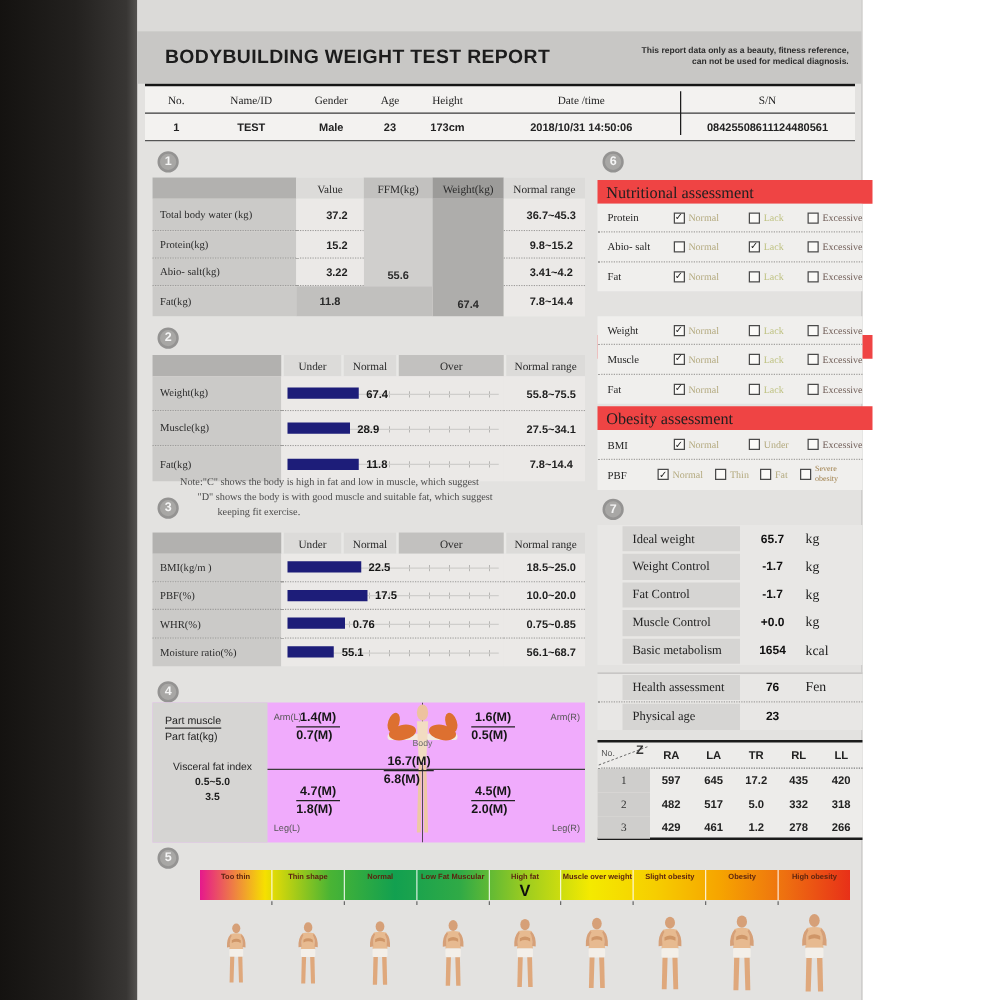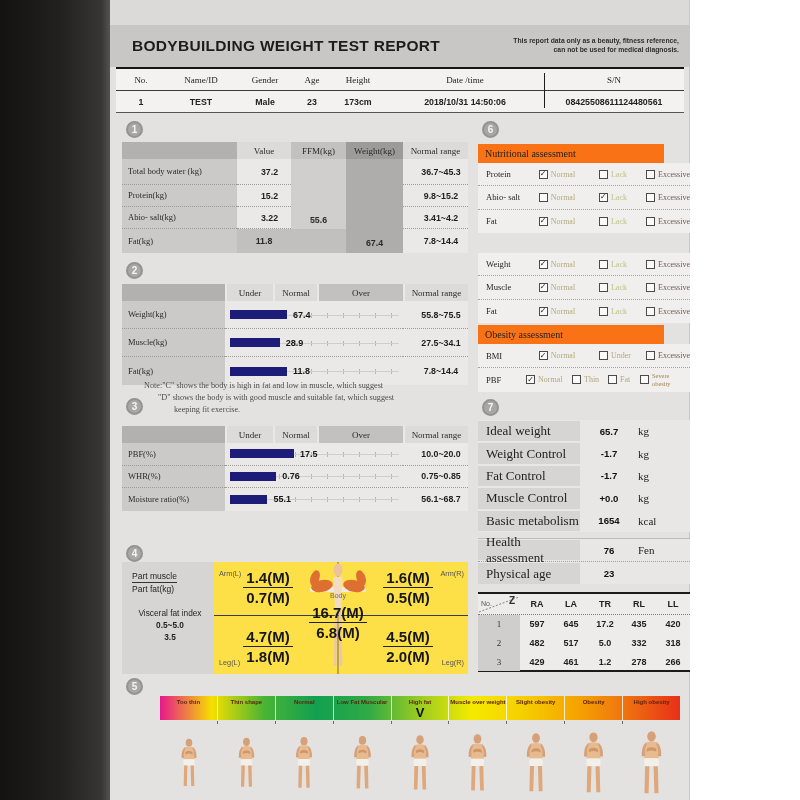--- a/index.html
+++ b/index.html
@@ -57,71 +57,71 @@
       background:repeating-linear-gradient(90deg,#b6b5b3 0 1px,transparent 1px 16px);}
   .track::after{content:"";position:absolute;left:6px;right:4px;top:50%;height:1px;background:#cfcecc;}
   .bar{height:9px;background:#1d1d79;margin-left:5px;position:relative;z-index:2;}
   .bar-val{margin-left:6px;position:relative;z-index:2;font-family:"Liberation Sans",sans-serif;font-weight:bold;font-size:9px;color:#161616;}
 
   
   .note{position:absolute;left:26px;top:380px;width:336px;font-size:8.2px;color:#4c4c4c;line-height:12px;}
   .n0{padding-left:8px;} .n1{padding-left:38px;} .n2{padding-left:22px;} .n3{padding-left:38px;}
 
   
-  .p4{position:absolute;left:12px;top:562px;width:346px;height:112px;background:#fde047;}
+  .p4{position:absolute;left:12px;top:562px;width:346px;height:112px;background:#f0abfc;}
   .p4-left{position:absolute;left:0;top:0;width:92px;height:112px;background:#d6d5d3;padding:9px 0 0 10px;
       font-family:"Liberation Sans",sans-serif;font-size:8.5px;color:#1f1f1f;}
   .part-muscle{display:inline-block;border-bottom:1px solid #333;padding-bottom:1px;}
   .part-fat{display:block;margin-top:1px;}
   .visceral{margin-top:13px;text-align:center;width:76px;font-size:8.3px;line-height:1.45;}
   .visceral .b{font-weight:bold;}
   .p4-hline{position:absolute;left:92px;right:0;top:53px;height:1px;background:#3b3b3b;}
   .corner{position:absolute;font-size:7.3px;color:#555;font-family:"Liberation Sans",sans-serif;}
   .arm-l{left:97px;top:7px;} .arm-r{right:4px;top:7px;} .leg-l{left:97px;bottom:7px;} .leg-r{right:4px;bottom:7px;}
-  .frac{position:absolute;width:62px;text-align:center;font-family:"Liberation Sans",sans-serif;font-weight:bold;font-size:15px;color:#161616;z-index:3;}
+  .frac{position:absolute;width:62px;font-family:"Liberation Sans",sans-serif;font-weight:bold;font-size:10px;color:#161616;z-index:3;}
   .frac .top{display:inline-block;border-bottom:1.3px solid #222;padding:0 3px 1px;}
   .frac .bot{display:block;margin-top:1px;}
   .f-arm-l{left:115px;top:7px;} .f-arm-r{left:255px;top:7px;}
   .f-body{left:185px;top:42px;} .f-leg-l{left:115px;top:66px;} .f-leg-r{left:255px;top:66px;}
   .bodyfig{position:absolute;left:186px;top:0;width:60px;height:112px;z-index:1;}
   .body-word{position:absolute;left:186px;top:30px;width:60px;text-align:center;font-size:7px;color:#6b6b6b;font-family:"Liberation Sans",sans-serif;z-index:2;}
 
   
   .grad{position:absolute;left:50px;top:696px;width:520px;height:24px;display:flex;background:#ddd;}
   .seg{flex:1;position:relative;border-right:1px solid rgba(255,255,255,.8);display:flex;justify-content:center;}
   .seg:last-child{border-right:none;}
   .seg:not(:first-child)::after{content:"";position:absolute;left:-1px;bottom:-4px;width:1px;height:3px;background:#6b6b6b;}
   .seg-label{margin-top:3px;font-family:"Liberation Sans",sans-serif;font-weight:bold;font-size:6px;line-height:1.05;color:#5c2410;text-align:center;}
   .vmark{position:absolute;left:50%;top:9px;transform:translateX(-50%);font-family:"Liberation Sans",sans-serif;font-weight:bold;font-size:13px;color:#0d0d0d;}
 
   .figs{position:absolute;left:50px;top:727px;width:520px;height:68px;display:flex;}
   .figcell{flex:1;display:flex;justify-content:center;align-items:flex-end;}
   .fig{height:65px;}
 
   
-  .band{position:absolute;left:368px;width:186px;height:19px;background:#f97316;display:flex;align-items:center;padding-left:7px;font-size:10px;color:#1f1f1f;}
+  .band{position:absolute;left:368px;width:220px;height:19px;background:#ef4444;display:flex;align-items:center;padding-left:7px;font-size:13px;color:#1f1f1f;}
   .chk-group{position:absolute;left:368px;width:212px;background:#f0efed;}
   .chk-row{display:flex;align-items:center;padding-left:8px;height:23.3px;}
   .chk-row.dotted{border-bottom:1px dotted #a3a2a0;}
   .chk-label{width:56px;font-size:8.6px;color:#262626;}
   .opt{display:flex;align-items:center;}
   .o1{width:64px;} .o2{width:50px;} .o3{flex:1;}
   .q1{width:46px;} .q2{width:36px;} .q3{width:32px;} .q4{flex:1;}
   .box{width:9px;height:9px;border:1.2px solid #4a4a4a;background:#fbfaf8;margin-right:3px;
       display:flex;align-items:center;justify-content:center;font-size:8px;line-height:1;color:#222;font-family:"Liberation Sans",sans-serif;flex:none;}
   .olab{font-size:8px;white-space:nowrap;}
   .olab.two{font-size:6.4px;line-height:1.1;white-space:normal;width:30px;}
   .c-khaki{color:#b3a97e;} .c-lack{color:#bfc282;} .c-dark{color:#6e5b55;} .c-severe{color:#a1824e;}
 
   
   .p7{position:absolute;left:368px;top:420px;width:212px;height:112px;background:#e8e7e5;}
   .p7b{position:absolute;left:368px;top:538px;width:212px;height:46px;background:#e8e7e5;}
   .p7-row{display:flex;height:22.4px;align-items:center;}
   .p7b .p7-row{height:23px;}
-  .p7-lbl{width:102px;height:calc(100% - 2px);background:#d6d5d3;display:flex;align-items:center;padding-left:8px;font-size:13px;color:#222;}
+  .p7-lbl{width:102px;height:calc(100% - 2px);background:#d6d5d3;display:flex;align-items:center;padding-left:8px;font-size:10px;color:#222;margin-left:20px;}
   .p7-val{width:58px;text-align:center;font-family:"Liberation Sans",sans-serif;font-weight:bold;font-size:9.6px;color:#101010;}
   .p7-unit{width:50px;font-size:11px;color:#222;}
   .p7b-top{border-top:1.5px solid #bdbcba;}
   .p7b .dotted-sep{border-bottom:1px dotted #a3a2a0;}
 
   
   .imp{position:absolute;left:368px;top:592px;width:212px;height:80px;background:#edecea;
       border-top:2px solid #1b1b1b;border-bottom:2.5px solid #1b1b1b;font-family:"Liberation Sans",sans-serif;}
   .imp-hdr{display:flex;height:21px;border-bottom:1px dotted #7c7c7c;}
   .imp-corner{width:42px;position:relative;}
@@ -241,20 +241,28 @@
     </div>
 
     <div class="circ" style="left:16px;top:398px;">3</div>
     <div class="bar-tbl t3" style="left:12px;top:426px;">
       <div class="bar-hdr">
         <div class="cell chd hdr-blank"></div>
         <div class="cell chd hdr-light">Under</div>
         <div class="cell chd hdr-light">Normal</div>
         <div class="cell chd hdr-mid">Over</div>
         <div class="cell chd hdr-light">Normal range</div>
+      </div>
+      <div class="bar-row">
+        <div class="cell lbl dotted">BMI(kg/m )</div>
+        <div class="track dotted">
+            <div class="bar" style="width: 33%;"></div>
+            <span class="bar-val">22.5</span>
+          </div>
+        <div class="cell rng dotted">18.5~25.0</div>
       </div>
       <div class="bar-row">
         <div class="cell lbl dotted">PBF(%)</div>
         <div class="track dotted">
             <div class="bar" style="width: 36%;"></div>
             <span class="bar-val">17.5</span>
           </div>
         <div class="cell rng dotted">10.0~20.0</div>
       </div>
       <div class="bar-row">

